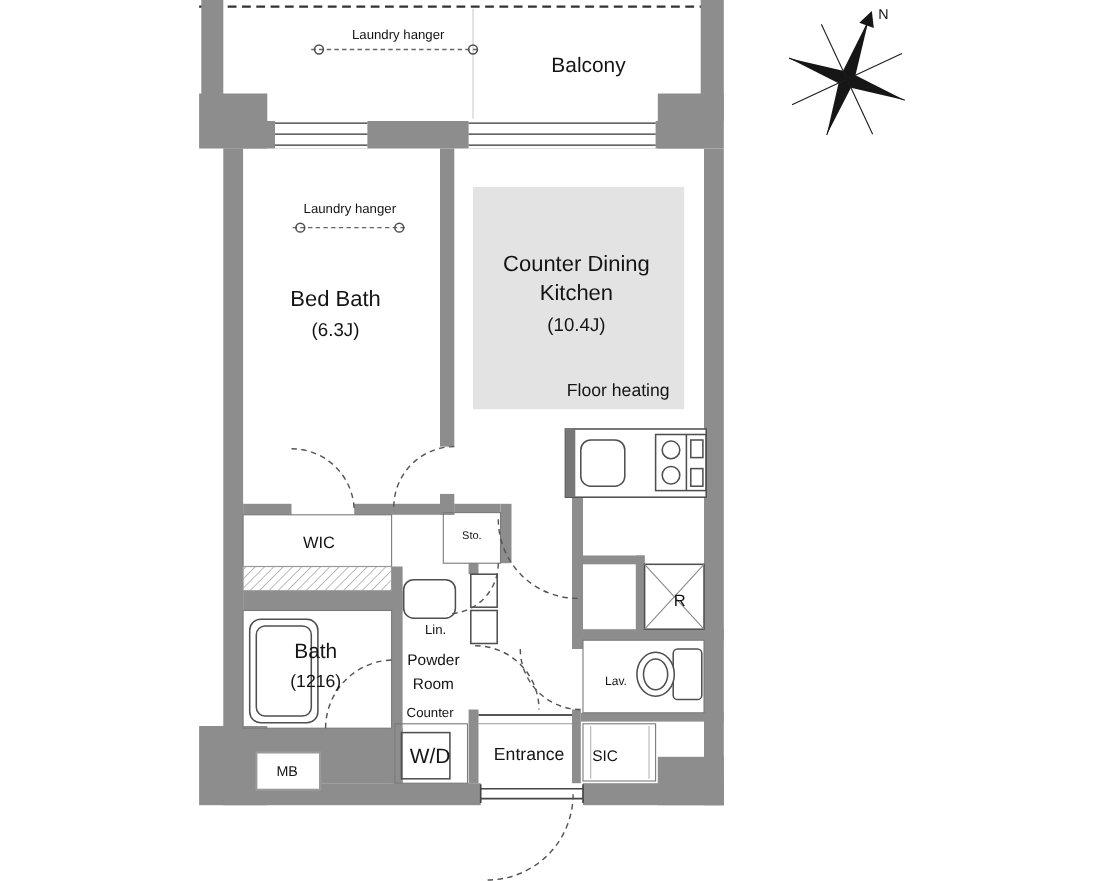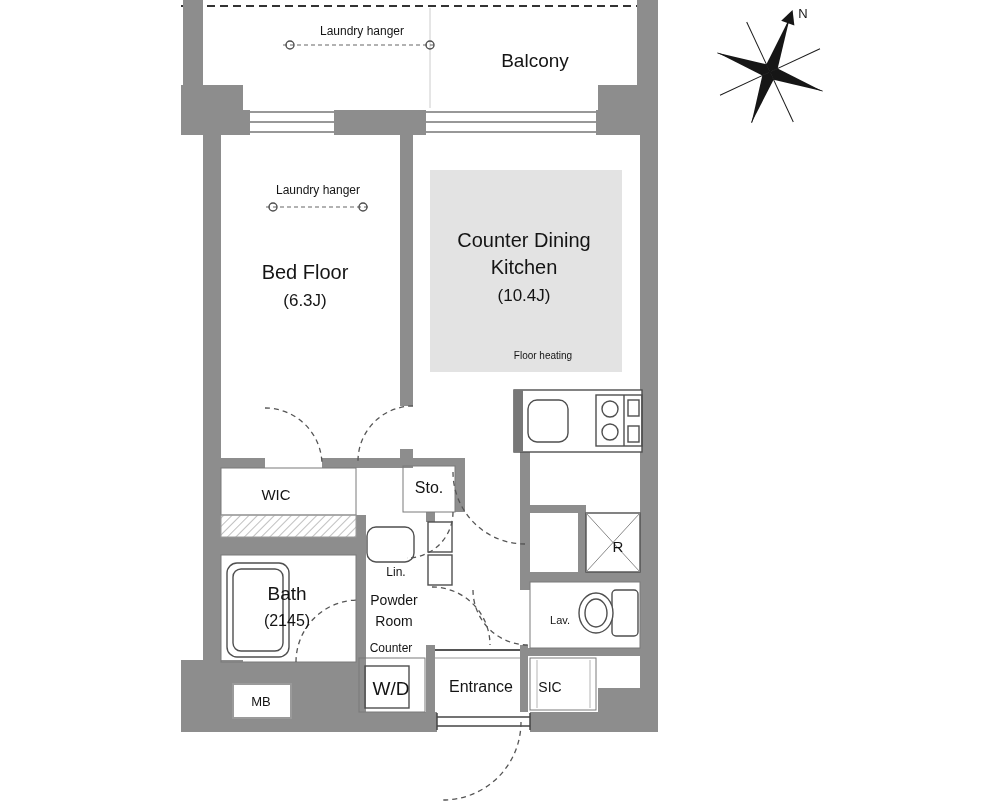--- a/index.html
+++ b/index.html
@@ -192,30 +192,30 @@
     <polygon points="770,126 776,78 770,72 764,78" fill="#161616"></polygon>
     <polygon points="826,72 776,66 770,72 776,78" fill="#161616"></polygon>
     <polygon points="714,72 764,66 770,72 764,78" fill="#161616"></polygon>
     <polygon points="770,6 777,20 763,20" fill="#161616"></polygon>
   </g>
 </svg>
 
 <div class="lbl" style="left:362px;top:31px;font-size:12px">Laundry hanger</div>
 <div class="lbl" style="left:535px;top:60px;font-size:19px">Balcony</div>
 <div class="lbl" style="left:318px;top:190px;font-size:12px">Laundry hanger</div>
-<div class="lbl" style="left:305px;top:272px;font-size:20px">Bed Floor</div>
+<div class="lbl" style="left:305px;top:272px;font-size:20px">Bed Bath</div>
 <div class="lbl" style="left:305px;top:300px;font-size:17px">(6.3J)</div>
 <div class="lbl" style="left:524px;top:240px;font-size:20px">Counter Dining</div>
 <div class="lbl" style="left:524px;top:267px;font-size:20px">Kitchen</div>
 <div class="lbl" style="left:524px;top:295px;font-size:17px">(10.4J)</div>
-<div class="lbl" style="left:543px;top:356px;font-size:10px">Floor heating</div>
-<div class="lbl" style="left:276px;top:494px;font-size:15px">WIC</div>
-<div class="lbl" style="left:429px;top:488px;font-size:16px">Sto.</div>
+<div class="lbl" style="left:562px;top:356px;font-size:16px">Floor heating</div>
+<div class="lbl" style="left:290px;top:494px;font-size:15px">WIC</div>
+<div class="lbl" style="left:429px;top:488px;font-size:10px">Sto.</div>
 <div class="lbl" style="left:287px;top:593px;font-size:19px">Bath</div>
-<div class="lbl" style="left:287px;top:621px;font-size:16px">(2145)</div>
+<div class="lbl" style="left:287px;top:621px;font-size:16px">(1216)</div>
 <div class="lbl" style="left:396px;top:572px;font-size:12px">Lin.</div>
 <div class="lbl" style="left:394px;top:600px;font-size:14px">Powder</div>
 <div class="lbl" style="left:394px;top:621px;font-size:14px">Room</div>
 <div class="lbl" style="left:391px;top:648px;font-size:12px">Counter</div>
 <div class="lbl" style="left:391px;top:688px;font-size:19px">W/D</div>
 <div class="lbl" style="left:481px;top:687px;font-size:16px">Entrance</div>
 <div class="lbl" style="left:550px;top:687px;font-size:14px">SIC</div>
 <div class="lbl" style="left:560px;top:620px;font-size:11px">Lav.</div>
 <div class="lbl" style="left:618px;top:546px;font-size:15px">R</div>
 <div class="lbl" style="left:261px;top:701px;font-size:13px">MB</div>

